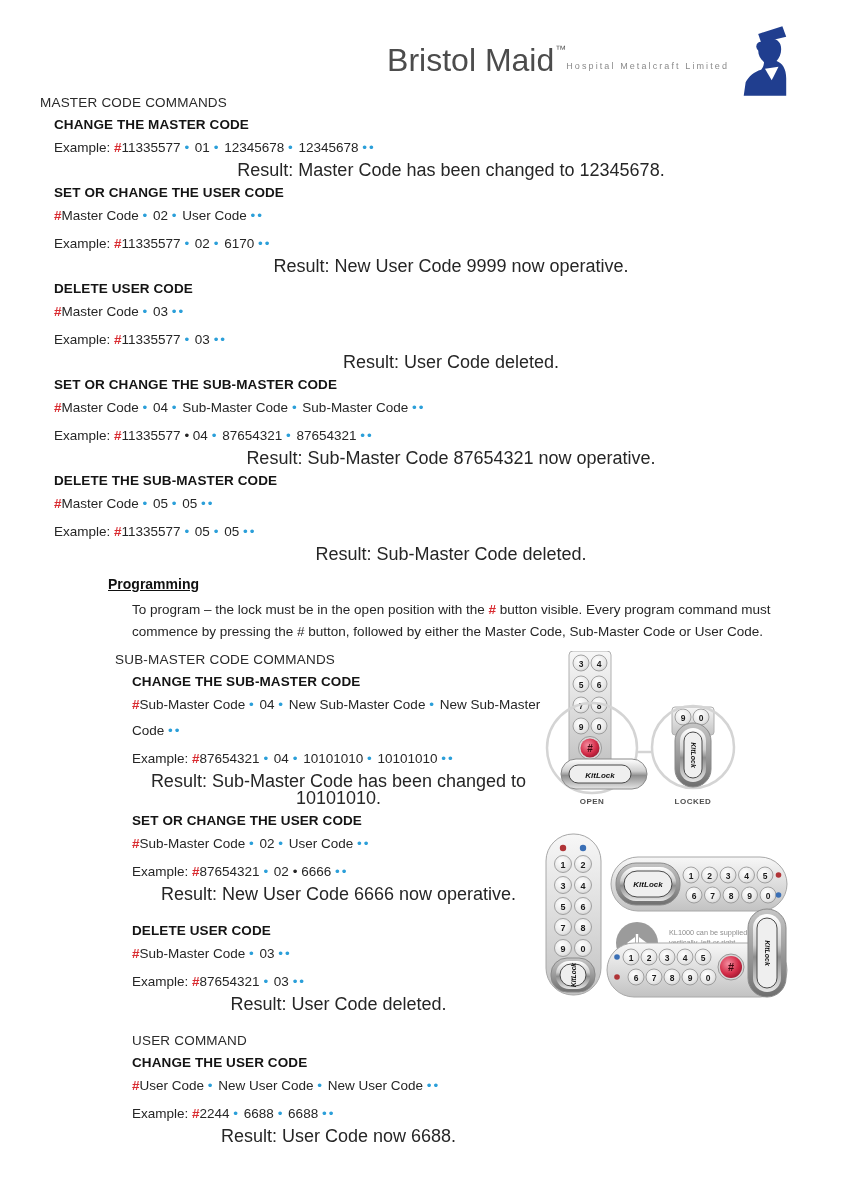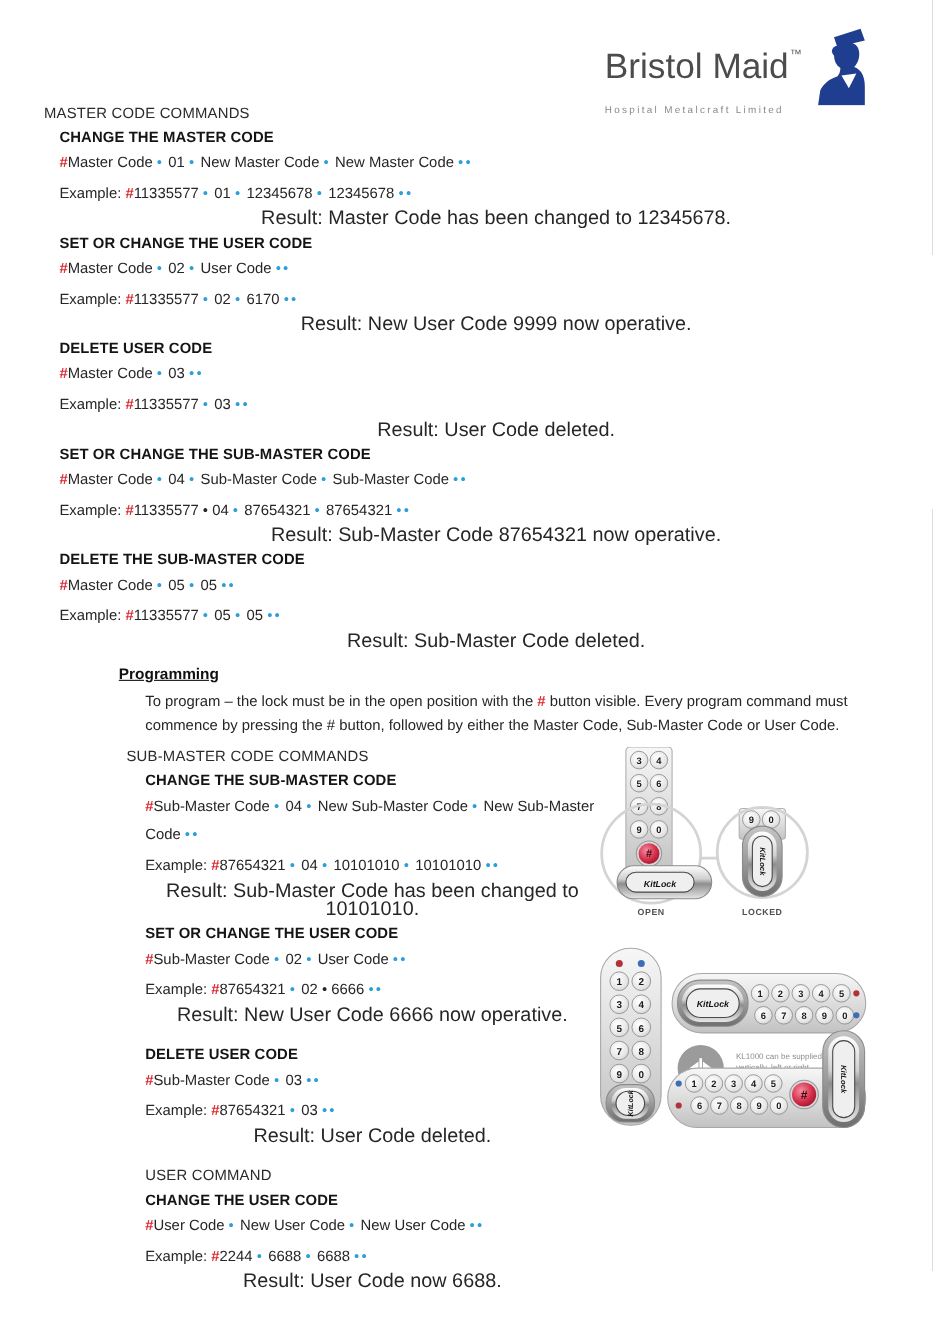--- a/index.html
+++ b/index.html
@@ -12,21 +12,21 @@
   body{background:#888;font-family:"Liberation Sans",sans-serif;}
   .page{
     width:848px;height:1200px;background:#ffffff;position:relative;
     margin:0 auto;overflow:hidden;color:var(--text);
   }
   
   .brand-header{
     position:absolute;top:24px;right:56px;
     display:flex;align-items:flex-start;gap:7px;
   }
-  .logo-block{display:flex;flex-direction:column;align-items:flex-start;padding-top:20px;}
+  .logo-block{display:flex;flex-direction:row;align-items:flex-start;padding-top:20px;}
   .logo-title{
     font-size:32px;font-weight:400;color:#4c4c4c;line-height:1.05;
     letter-spacing:0px;white-space:nowrap;
   }
   .logo-title sup{font-size:11px;color:#5a5a5a;vertical-align:18px;margin-left:1px;}
   .logo-subtitle{
     font-size:9px;color:#8a8a8a;letter-spacing:2.1px;margin-top:17px;white-space:nowrap;
   }
   .nurse-svg{width:56px;height:72px;display:block;}
   .nursefill{fill:var(--brandblue);}
@@ -123,21 +123,20 @@
     </svg>
   </header>
 
   <div class="content">
 
     <section>
       <div class="section-label">MASTER CODE COMMANDS</div>
       <div class="cmd-items">
 
         <h3 class="cmd-heading">CHANGE THE MASTER CODE</h3>
-        <p class="cmd-line"><span class="tok-hash">#</span><span>Master Code </span><span class="tok-dot">•</span><span> 01 </span><span class="tok-dot">•</span><span> New Master Code </span><span class="tok-dot">•</span><span> New Master Code </span><span class="tok-dot">••</span></p>
         <p class="cmd-line"><span>Example: </span><span class="tok-hash">#</span><span>11335577 </span><span class="tok-dot">•</span><span> 01 </span><span class="tok-dot">•</span><span> 12345678 </span><span class="tok-dot">•</span><span> 12345678 </span><span class="tok-dot">••</span></p>
         <p class="result-line">Result: Master Code has been changed to 12345678.</p>
 
         <h3 class="cmd-heading">SET OR CHANGE THE USER CODE</h3>
         <p class="cmd-line"><span class="tok-hash">#</span><span>Master Code </span><span class="tok-dot">•</span><span> 02 </span><span class="tok-dot">•</span><span> User Code </span><span class="tok-dot">••</span></p>
         <p class="cmd-line"><span>Example: </span><span class="tok-hash">#</span><span>11335577 </span><span class="tok-dot">•</span><span> 02 </span><span class="tok-dot">•</span><span> 6170 </span><span class="tok-dot">••</span></p>
         <p class="result-line">Result: New User Code 9999 now operative.</p>
 
         <h3 class="cmd-heading">DELETE USER CODE</h3>
         <p class="cmd-line"><span class="tok-hash">#</span><span>Master Code </span><span class="tok-dot">•</span><span> 03 </span><span class="tok-dot">••</span></p>

